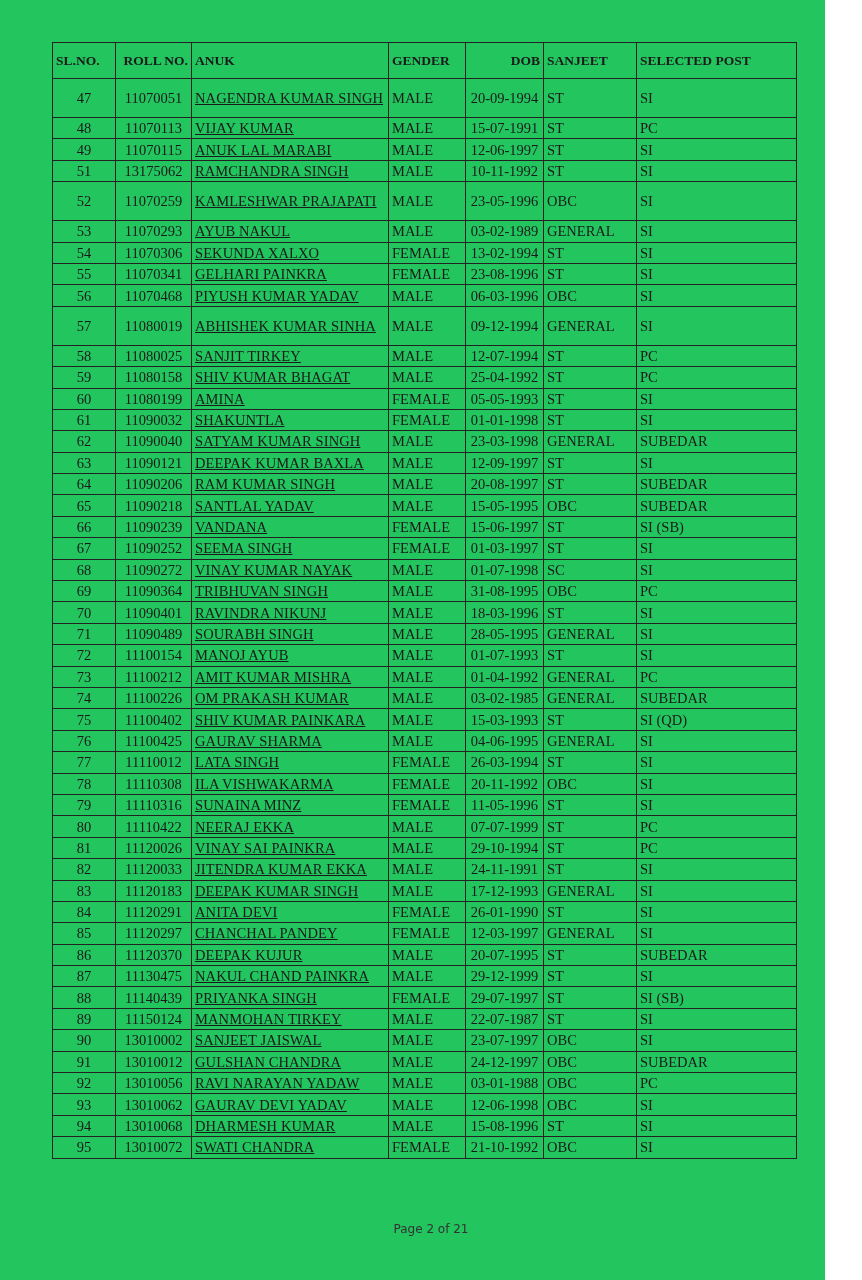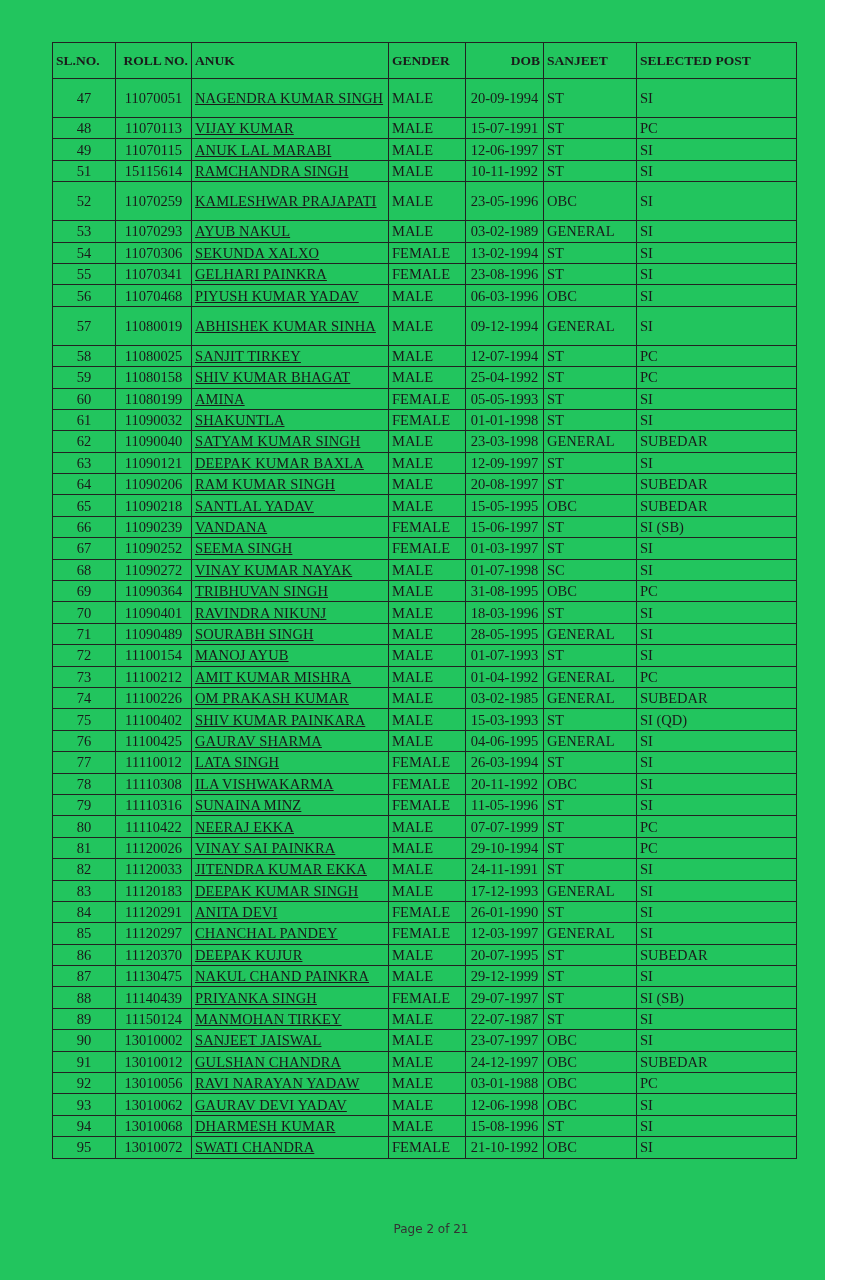--- a/index.html
+++ b/index.html
@@ -84,21 +84,21 @@
           <td class="c">49</td>
           <td class="c">11070115</td>
           <td class="name">ANUK LAL MARABI</td>
           <td>MALE</td>
           <td class="c">12-06-1997</td>
           <td>ST</td>
           <td>SI</td>
         </tr>
         <tr>
           <td class="c">51</td>
-          <td class="c">15115614</td>
+          <td class="c">13175062</td>
           <td class="name">RAMCHANDRA  SINGH</td>
           <td>MALE</td>
           <td class="c">10-11-1992</td>
           <td>ST</td>
           <td>SI</td>
         </tr>
         <tr class="tall">
           <td class="c">52</td>
           <td class="c">11070259</td>
           <td class="name">KAMLESHWAR PRAJAPATI</td>

